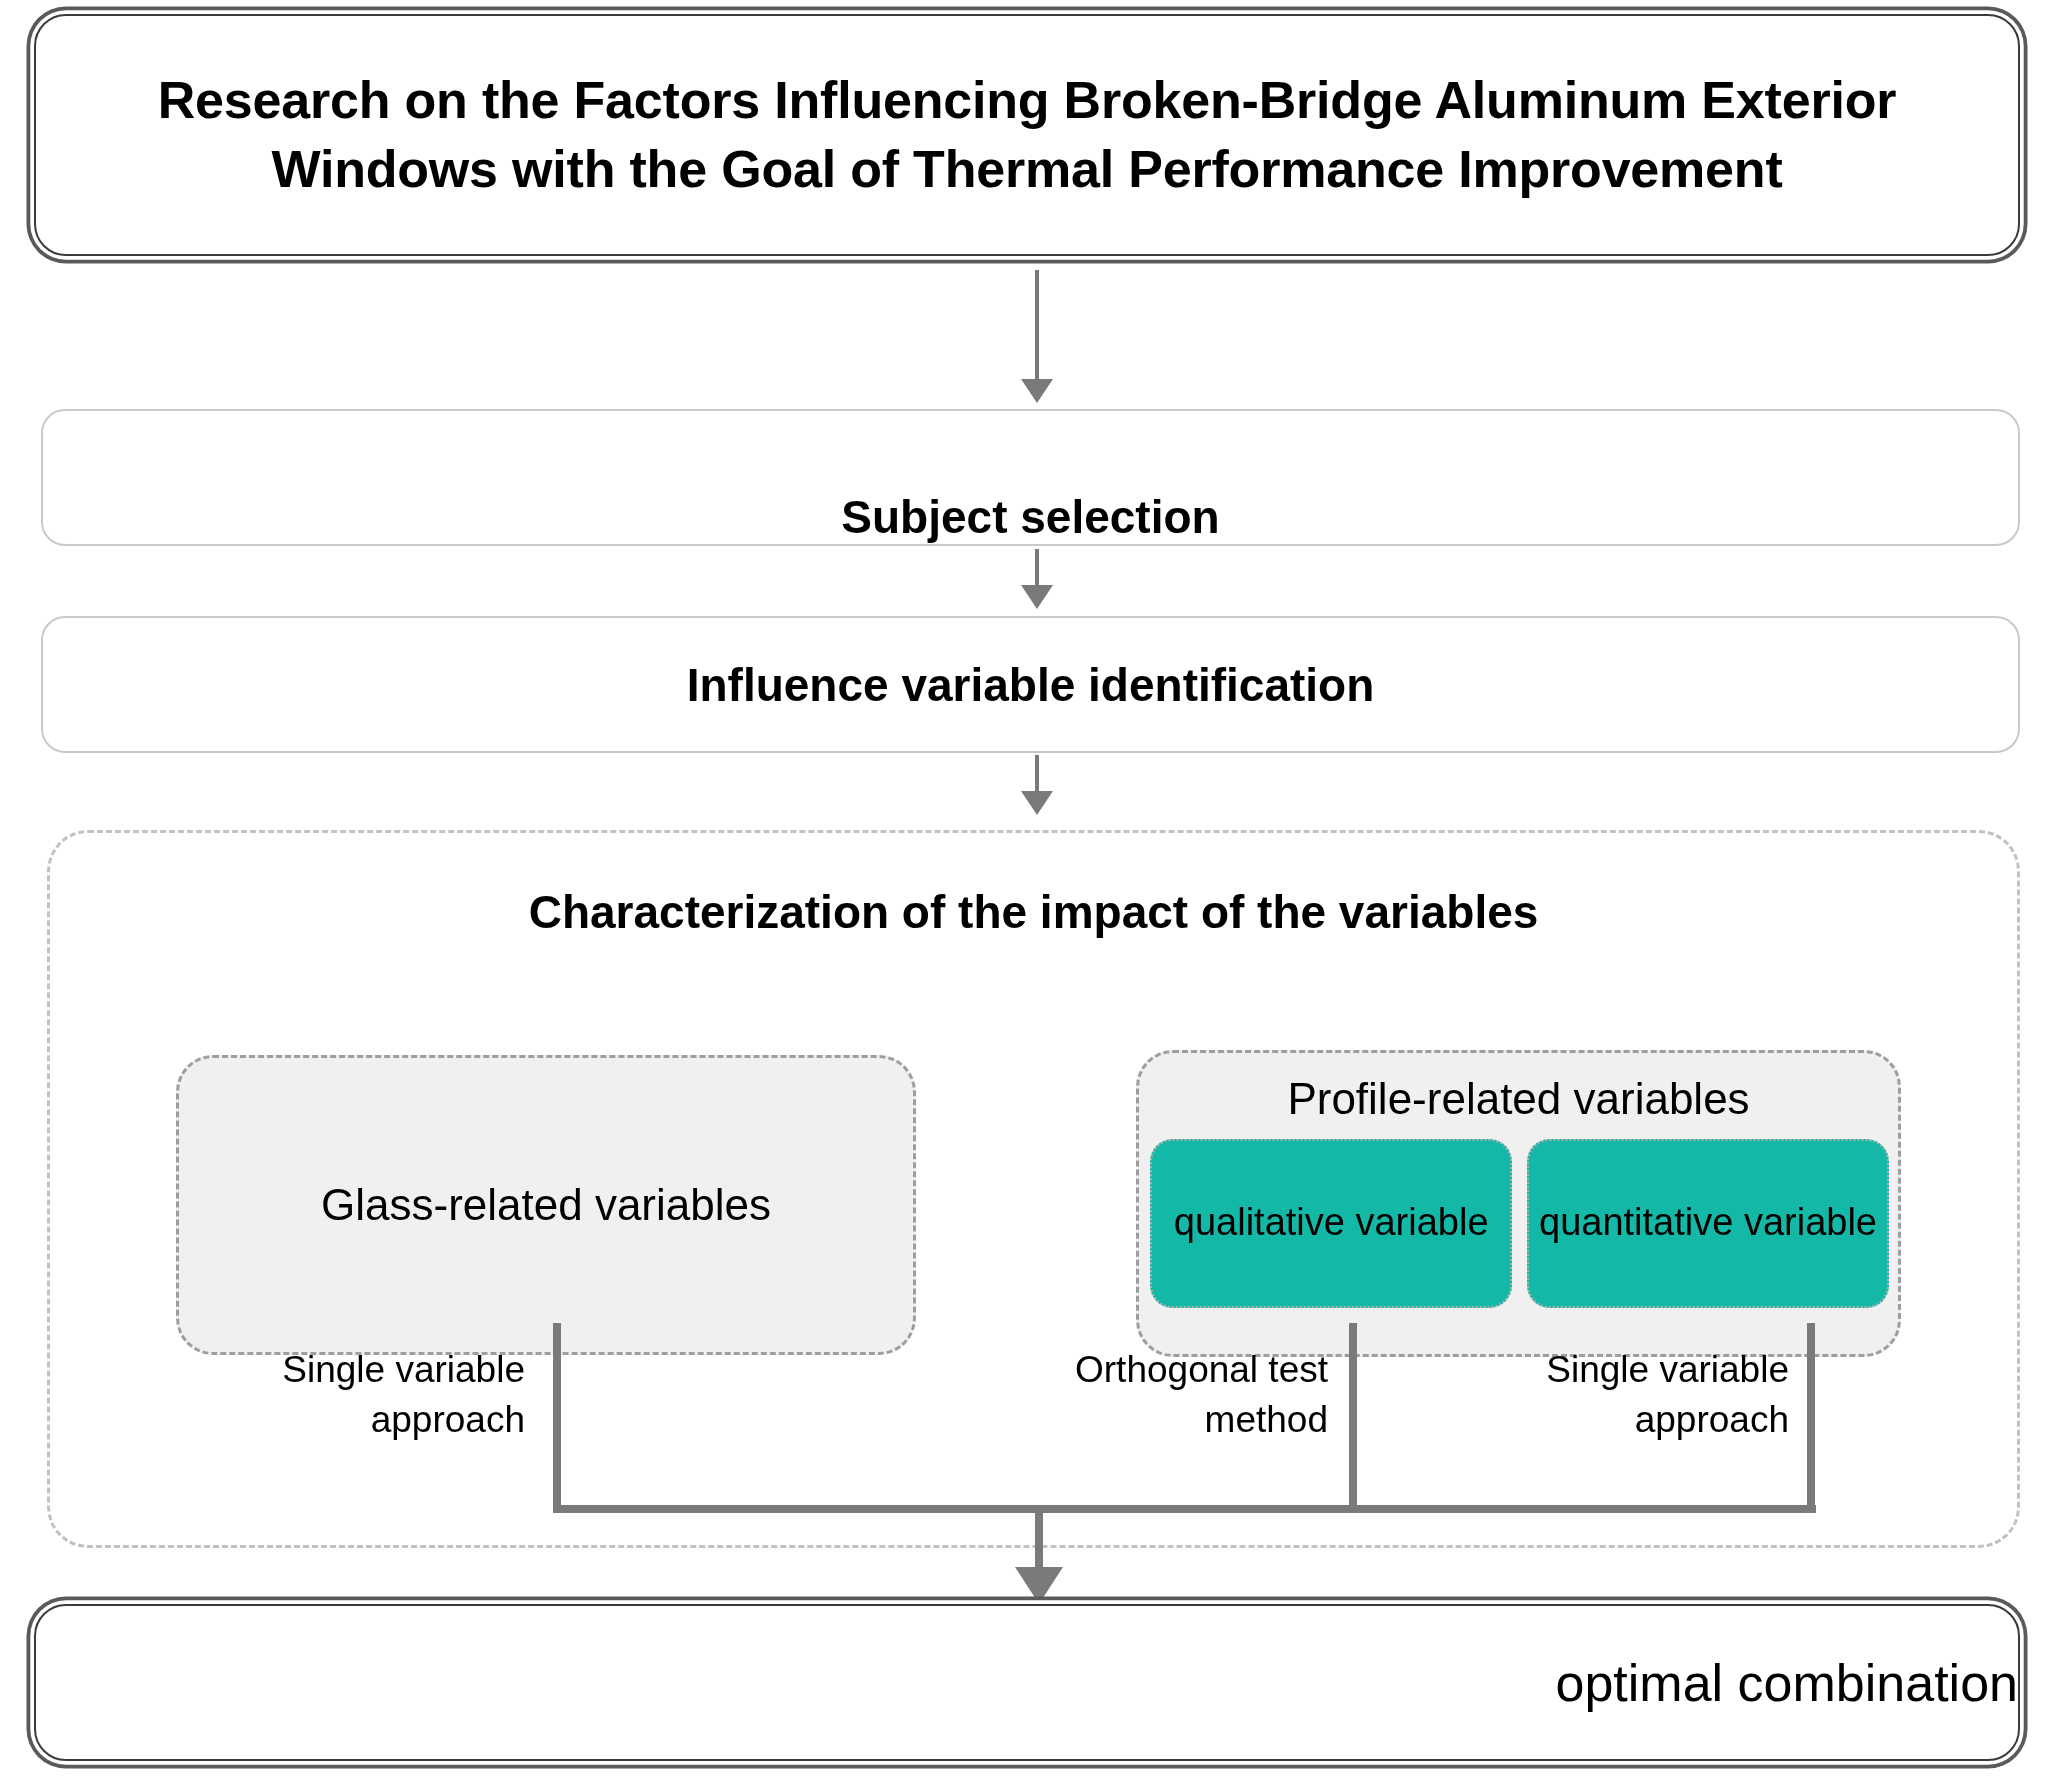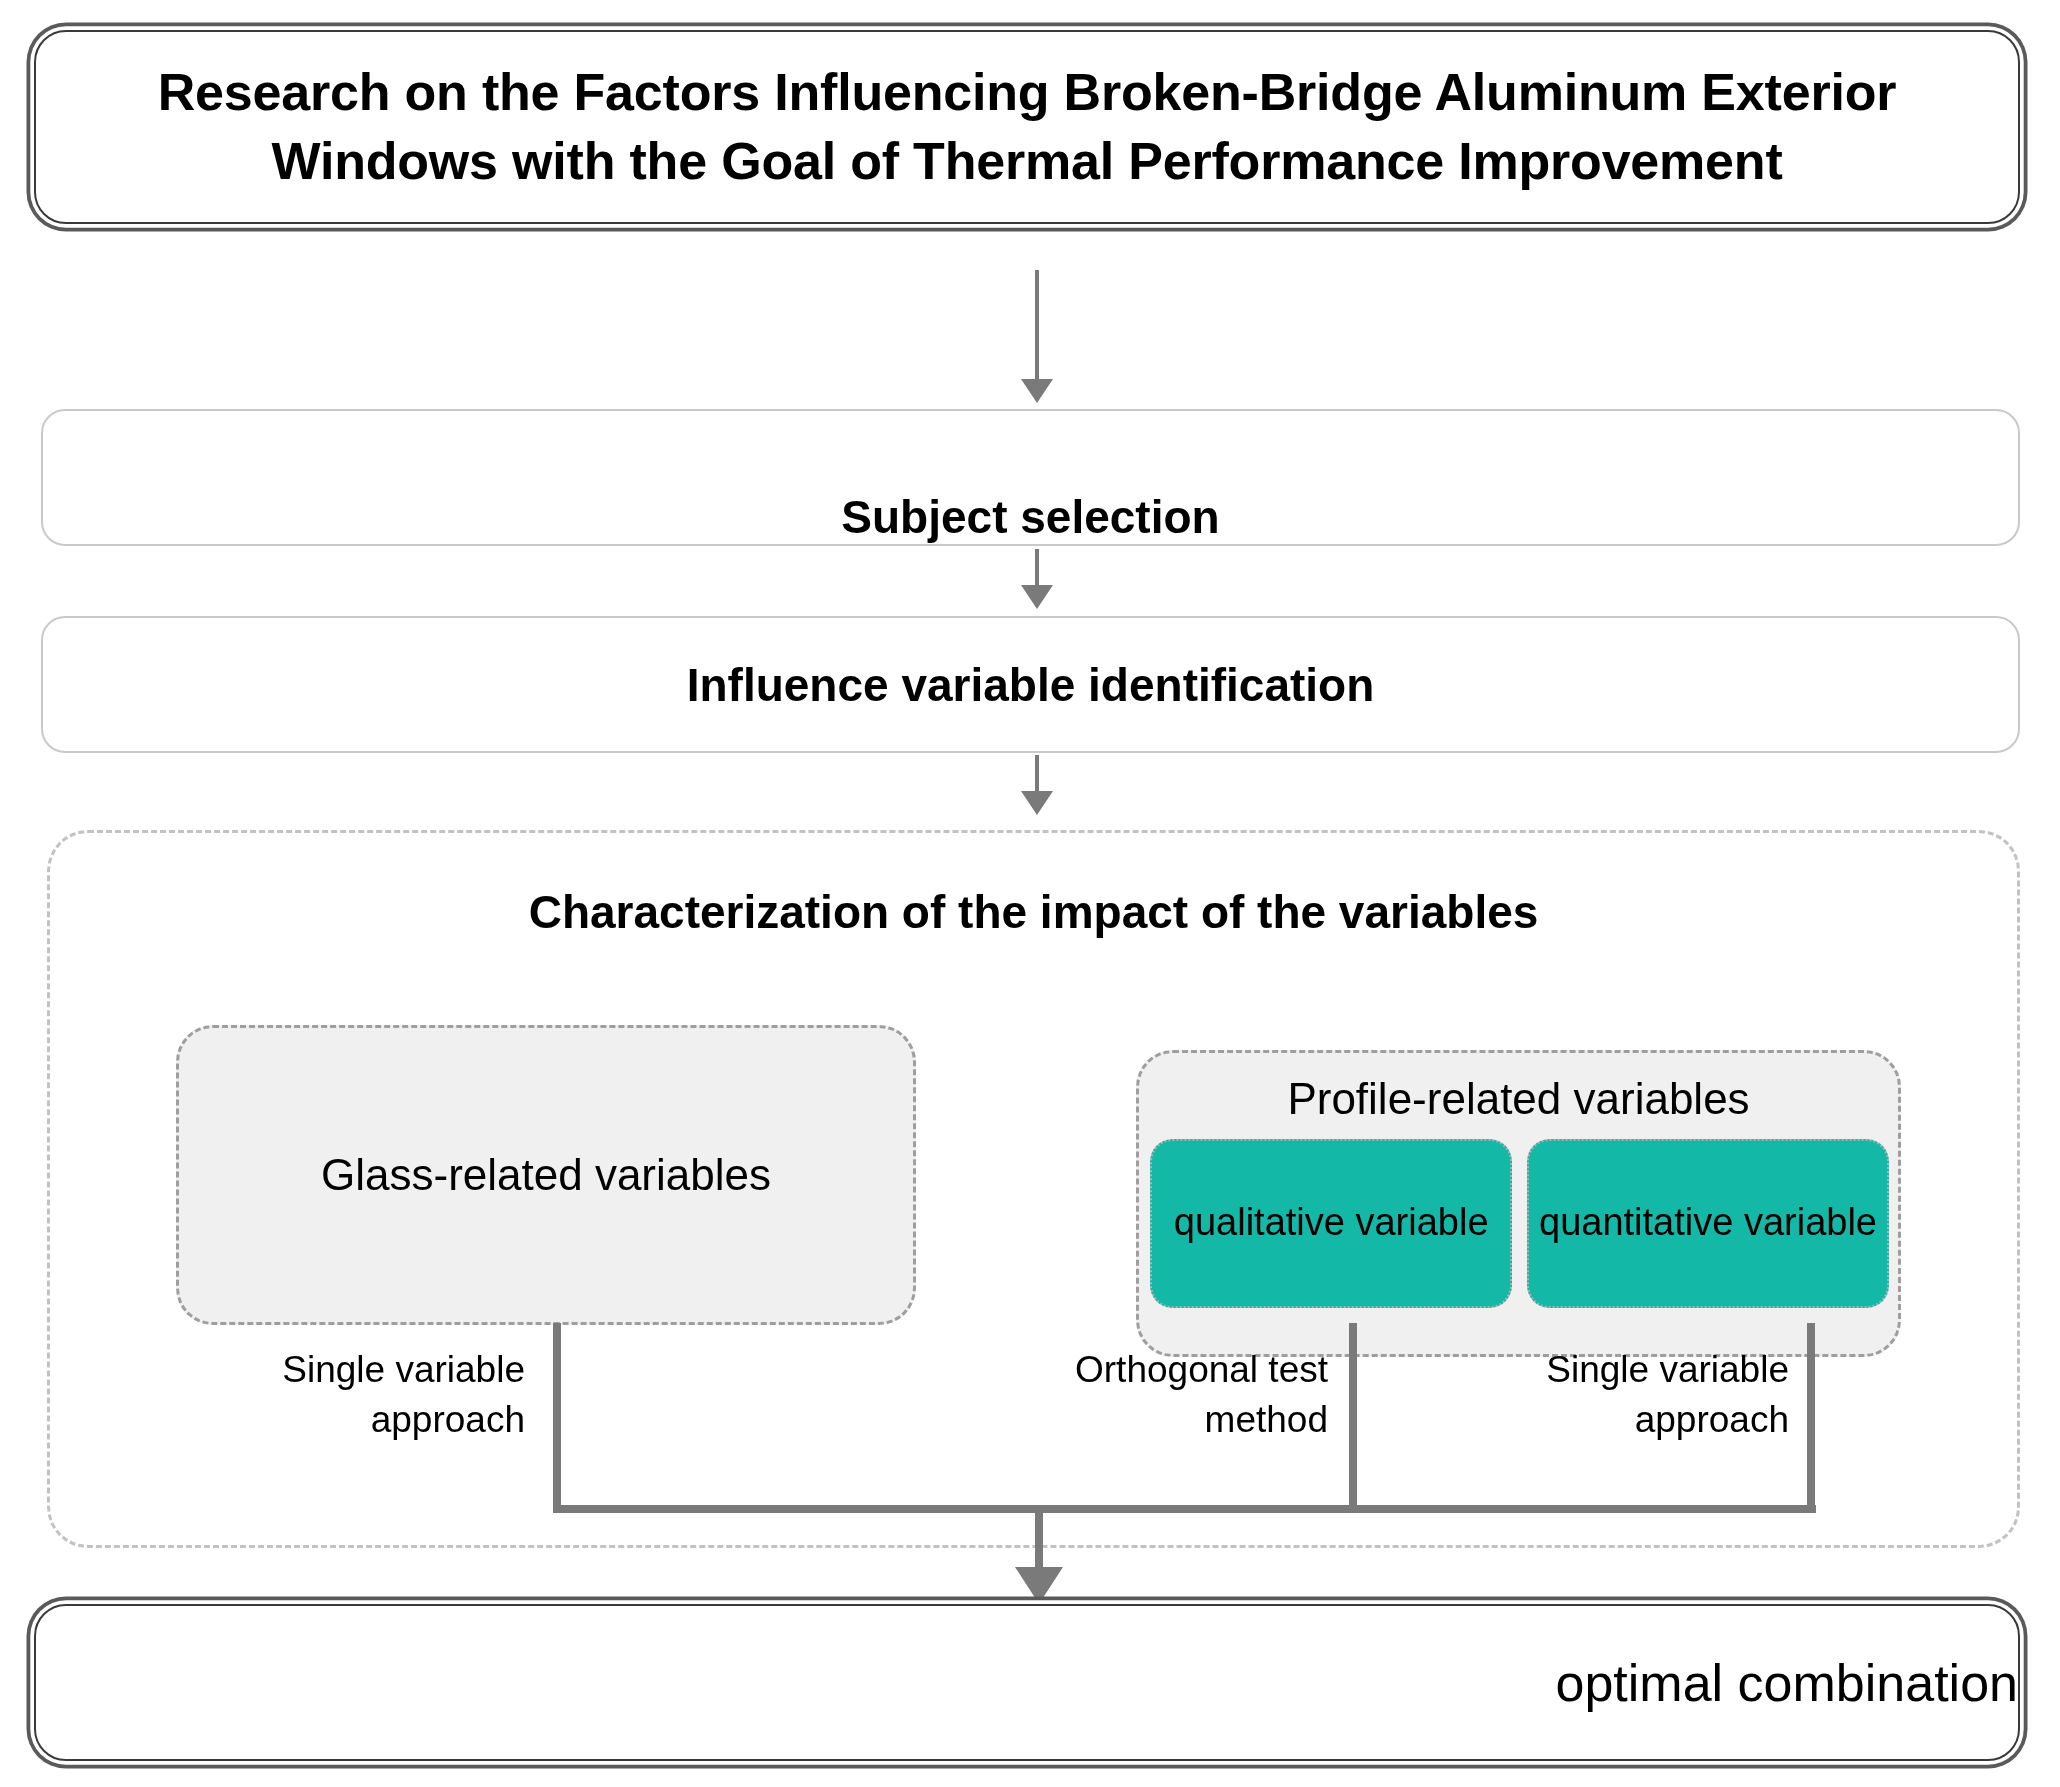--- a/index.html
+++ b/index.html
@@ -139,21 +139,21 @@
     border-left: 24px solid transparent;
     border-right: 24px solid transparent;
     border-top: 37px solid #7a7a7a;
   }
 </style>
 </head>
 <body>
 
 <div id="canvas">
 
-  <div class="node node-strong t-title" style="left:34px; top:30px; width:1986px; height:194px;">
+  <div class="node node-strong t-title" style="left:34px; top:14px; width:1986px; height:242px;">
     <span>Research on the Factors Influencing Broken-Bridge Aluminum Exterior Windows with the Goal of Thermal Performance Improvement</span>
   </div>
 
   <div class="arrow-shaft" style="left:1035px; top:270px; height:116px;"></div>
   <div class="arrow-head" style="left:1021px; top:379px;"></div>
 
   <div class="node node-plain t-step" style="left:41px; top:409px; width:1979px; height:137px;align-items:flex-end;">
     <span>Subject selection</span>
   </div>
 
@@ -164,21 +164,21 @@
     <span>Influence variable identification</span>
   </div>
 
   <div class="arrow-shaft" style="left:1035px; top:755px; height:43px;"></div>
   <div class="arrow-head" style="left:1021px; top:791px;"></div>
 
   <div class="node node-dashed-outer" style="left:47px; top:830px; width:1973px; height:718px;">
     <div class="t-group" style="text-align:center; margin-top:52px;">Characterization of the impact of the variables</div>
   </div>
 
-  <div class="node node-dashed-fill t-sub" style="left:176px; top:1025px; width:740px; height:300px;">
+  <div class="node node-dashed-fill t-sub" style="left:176px; top:1055px; width:740px; height:300px;">
     <span>Glass-related variables</span>
   </div>
 
   <div class="node node-dashed-fill" style="left:1136px; top:1017px; width:765px; height:307px; display:block;margin-top:33px;">
     <div class="t-sub" style="text-align:center; margin-top:20.6px;">Profile-related variables</div>
 
     <div style="position:relative; margin-top:15px; height:180px;">
 
       <div class="node node-dotted t-leaf" style="left:11.2px; top:0px; width:362px; height:169px;">
         <span>qualitative

